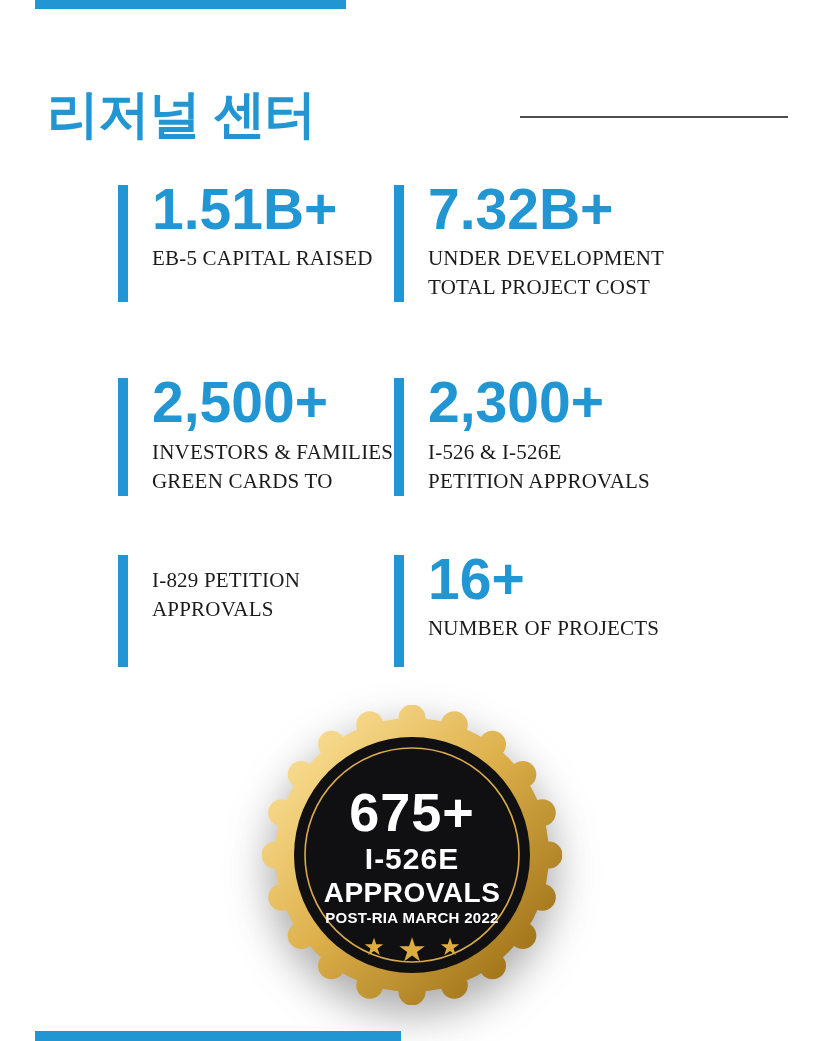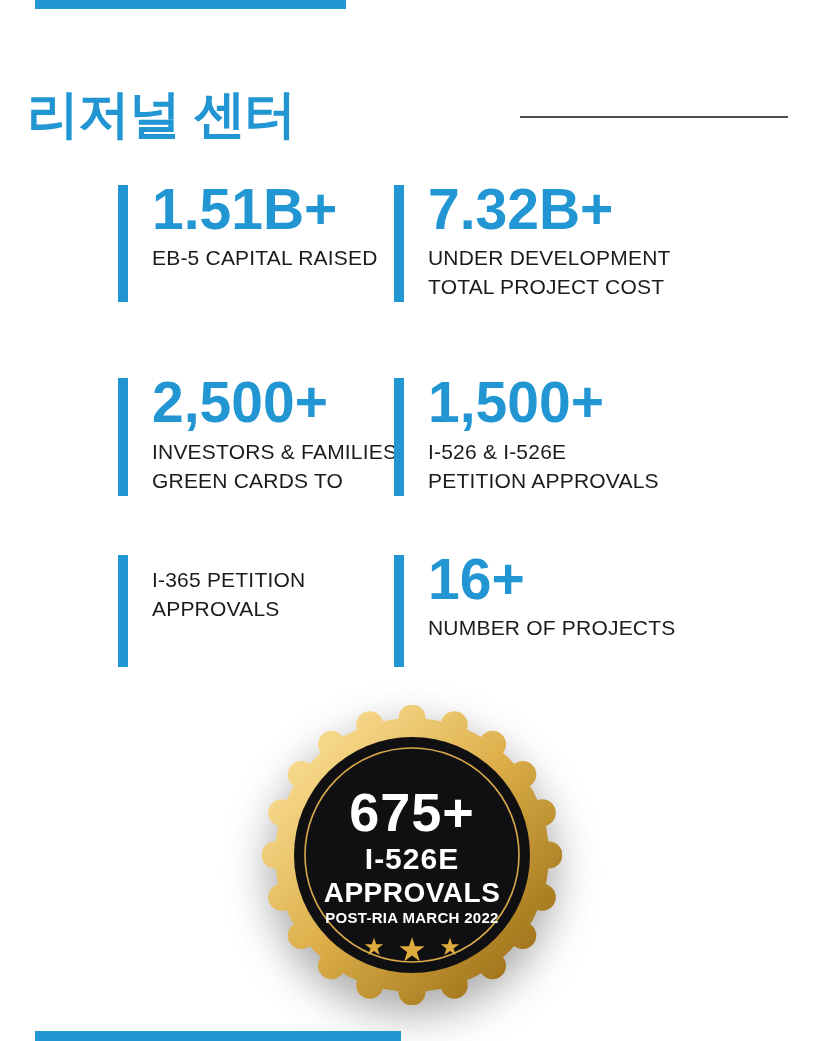--- a/index.html
+++ b/index.html
@@ -14,21 +14,21 @@
   }
 
   
   .edge-bar { position: absolute; background: var(--accent-blue, #2196d3); }
   .edge-bar.top    { left: 35px; top: 0;      width: 311px; height: 9px; }
   .edge-bar.bottom { left: 35px; top: 1031px; width: 366px; height: 10px; }
 
   
   .page-title {
     position: absolute;
-    left: 27px;
+    left: 47px;
     top: 80px;
     font-size: 52px;
     font-weight: 900;
     letter-spacing: -1px;
     color: var(--accent-blue, #2196d3);
     font-family: "Liberation Sans", sans-serif;
     white-space: nowrap;
   }
   .header-divider {
     position: absolute;
@@ -70,20 +70,21 @@
     letter-spacing: 0px;
     white-space: nowrap;
   }
   .stat-label {
     margin-top: 11px;
     font-size: 21px;
     font-weight: 500;
     color: var(--text-dark, #1b1b1b);
     line-height: 1.38;
     letter-spacing: 0.2px;
+    font-family: Liberation Serif, serif;
   }
   .label-line { display: block; white-space: nowrap; }
 
   
   .badge-wrap {
     position: absolute;
     left: 262px;
     top: 705px;
     width: 300px;
     height: 300px;
@@ -145,35 +146,35 @@
         <span class="stat-value">2,500+</span>
         <div class="stat-label">
           <span class="label-line">INVESTORS &amp; FAMILIES</span>
           <span class="label-line">GREEN CARDS TO</span>
         </div>
       </div>
     </div>
     <div class="stat">
       <div class="stat-bar"></div>
       <div class="stat-body">
-        <span class="stat-value">1,500+</span>
+        <span class="stat-value">2,300+</span>
         <div class="stat-label">
           <span class="label-line">I-526 &amp; I-526E</span>
           <span class="label-line">PETITION APPROVALS</span>
         </div>
       </div>
     </div>
   </div>
 
   <div class="stat-row r3">
     <div class="stat">
       <div class="stat-bar"></div>
       <div class="stat-body">
         <div class="stat-label">
-          <span class="label-line">I-365 PETITION</span>
+          <span class="label-line">I-829 PETITION</span>
           <span class="label-line">APPROVALS</span>
         </div>
       </div>
     </div>
     <div class="stat">
       <div class="stat-bar"></div>
       <div class="stat-body">
         <span class="stat-value">16+</span>
         <div class="stat-label">
           <span class="label-line">NUMBER OF PROJECTS</span>

